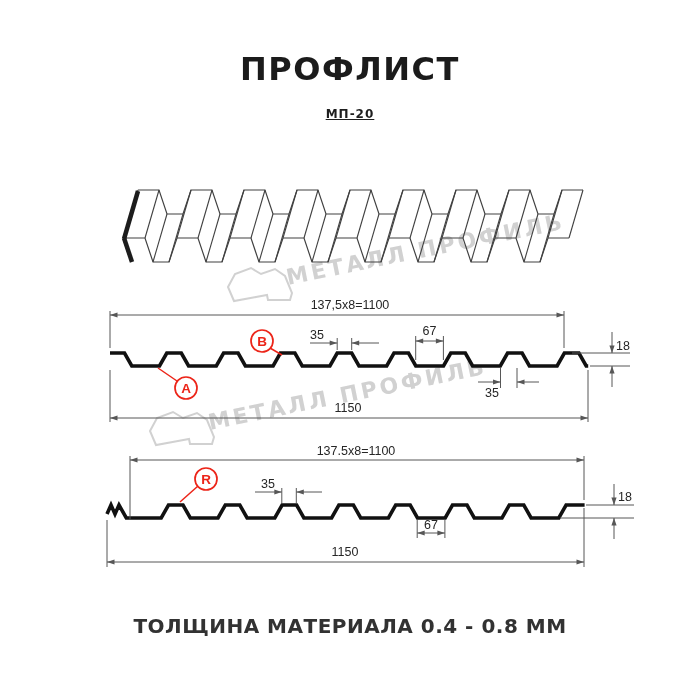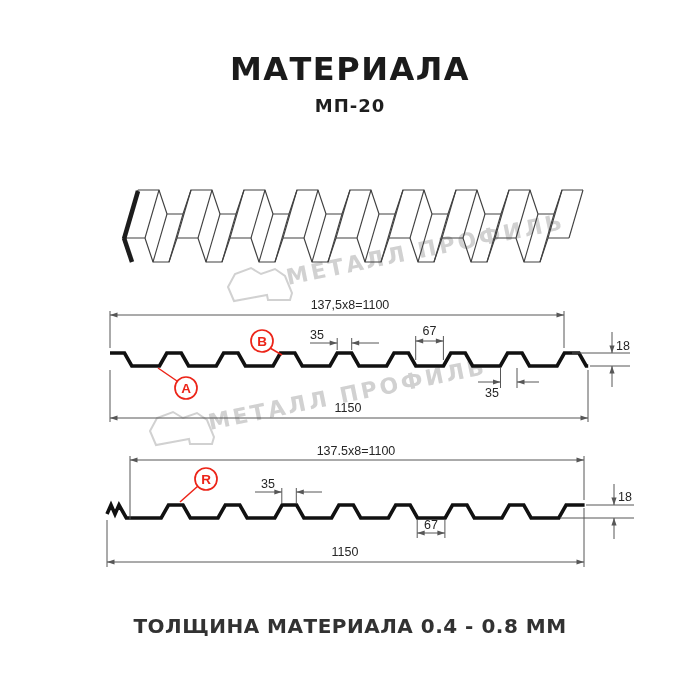--- a/index.html
+++ b/index.html
@@ -1,29 +1,29 @@
 <!DOCTYPE html>
 <html><head>
 <meta charset="utf-8">
 <style>
   html,body{margin:0;padding:0;background:#ffffff;}
   body{width:700px;height:700px;position:relative;overflow:hidden;
        font-family:"DejaVu Sans",sans-serif;}
   .hdr{position:absolute;left:0;top:52px;width:700px;text-align:center;}
   .title{font-size:32px;font-weight:bold;color:#1b1b1b;letter-spacing:1.5px;line-height:1.1;}
-  .subtitle{margin-top:8px;font-size:18px;font-weight:bold;color:#1e1e1e;letter-spacing:1px;}
+  .subtitle{margin-top:20px;font-size:12px;font-weight:bold;color:#1e1e1e;letter-spacing:1px;text-decoration:underline;}
   .footer{position:absolute;left:0;top:614px;width:700px;text-align:center;
           font-size:20px;font-weight:bold;color:#323232;letter-spacing:0.5px;}
   #drawing{position:absolute;left:0;top:0;}
 </style>
 </head>
 <body>
 
 <div class="hdr">
-  <div class="title">МАТЕРИАЛА</div>
+  <div class="title">ПРОФЛИСТ</div>
   <div class="subtitle">МП-20</div>
 </div>
 
 <svg id="drawing" width="700" height="700" viewBox="0 0 700 700">
     <g>
       <path d="M138,190 L159,190 L167,214 L183,214 L191,190 L212,190 L220,214 L236,214 L244,190 L265,190 L273,214 L289,214 L297,190 L318,190 L326,214 L342,214 L350,190 L371,190 L379,214 L395,214 L403,190 L424,190 L432,214 L448,214 L456,190 L477,190 L485,214 L501,214 L509,190 L530,190 L538,214 L554,214 L562,190 L583,190 L569,238 L569,238 L548,238 L540,262 L524,262 L516,238 L495,238 L487,262 L471,262 L463,238 L442,238 L434,262 L418,262 L410,238 L389,238 L381,262 L365,262 L357,238 L336,238 L328,262 L312,262 L304,238 L283,238 L275,262 L259,262 L251,238 L230,238 L222,262 L206,262 L198,238 L177,238 L169,262 L153,262 L145,238 L124,238 Z" fill="#ffffff" stroke="none"></path>
     </g>
     <g>
       <polygon points="228,287 235,274 251,268 261,274 275,269 285,276 292,293 290,300 268,300 267,295 256,297 234,301" fill="none" stroke="#c9c9c9" stroke-width="2" opacity="0.85"></polygon>
       <text x="288" y="285" fill="#c9c9c9" font-size="22" text-anchor="start" font-family="&quot;DejaVu Sans&quot;,sans-serif" font-weight="bold" letter-spacing="3" transform="rotate(-11.5 288 285)" opacity="0.85">МЕТАЛЛ ПРОФИЛЬ</text>

